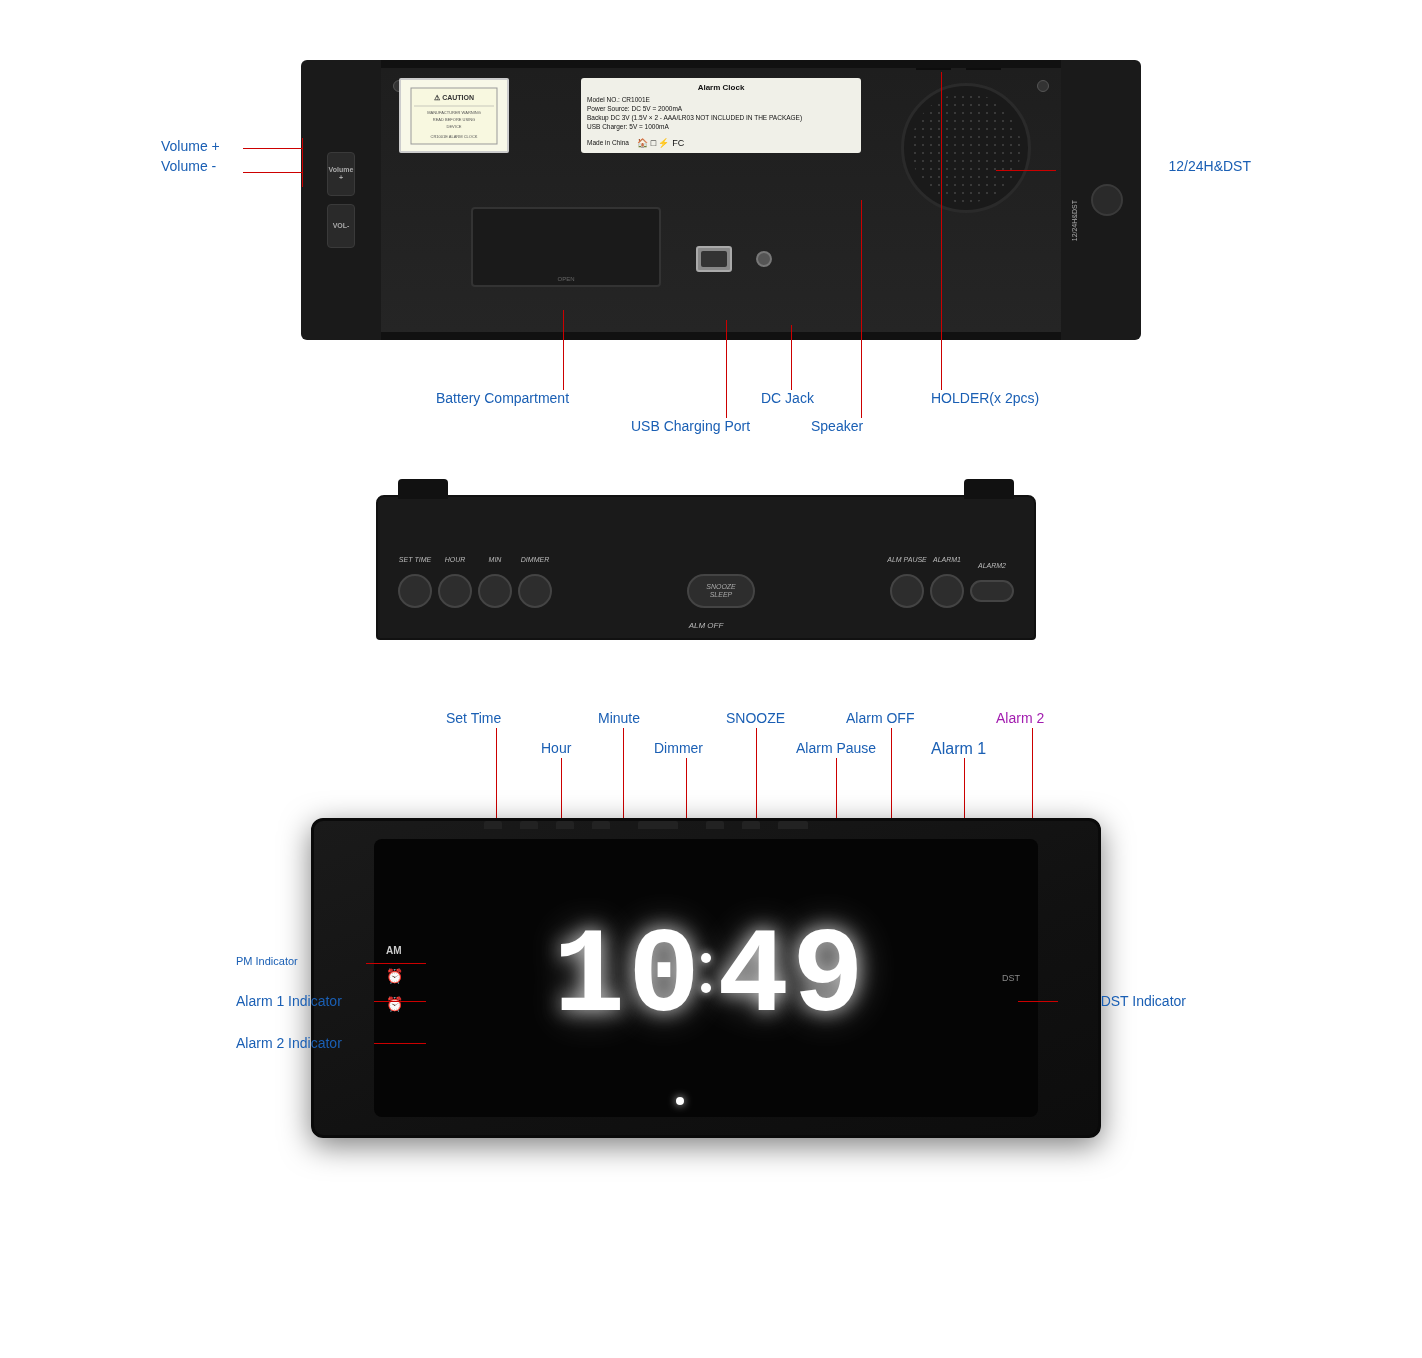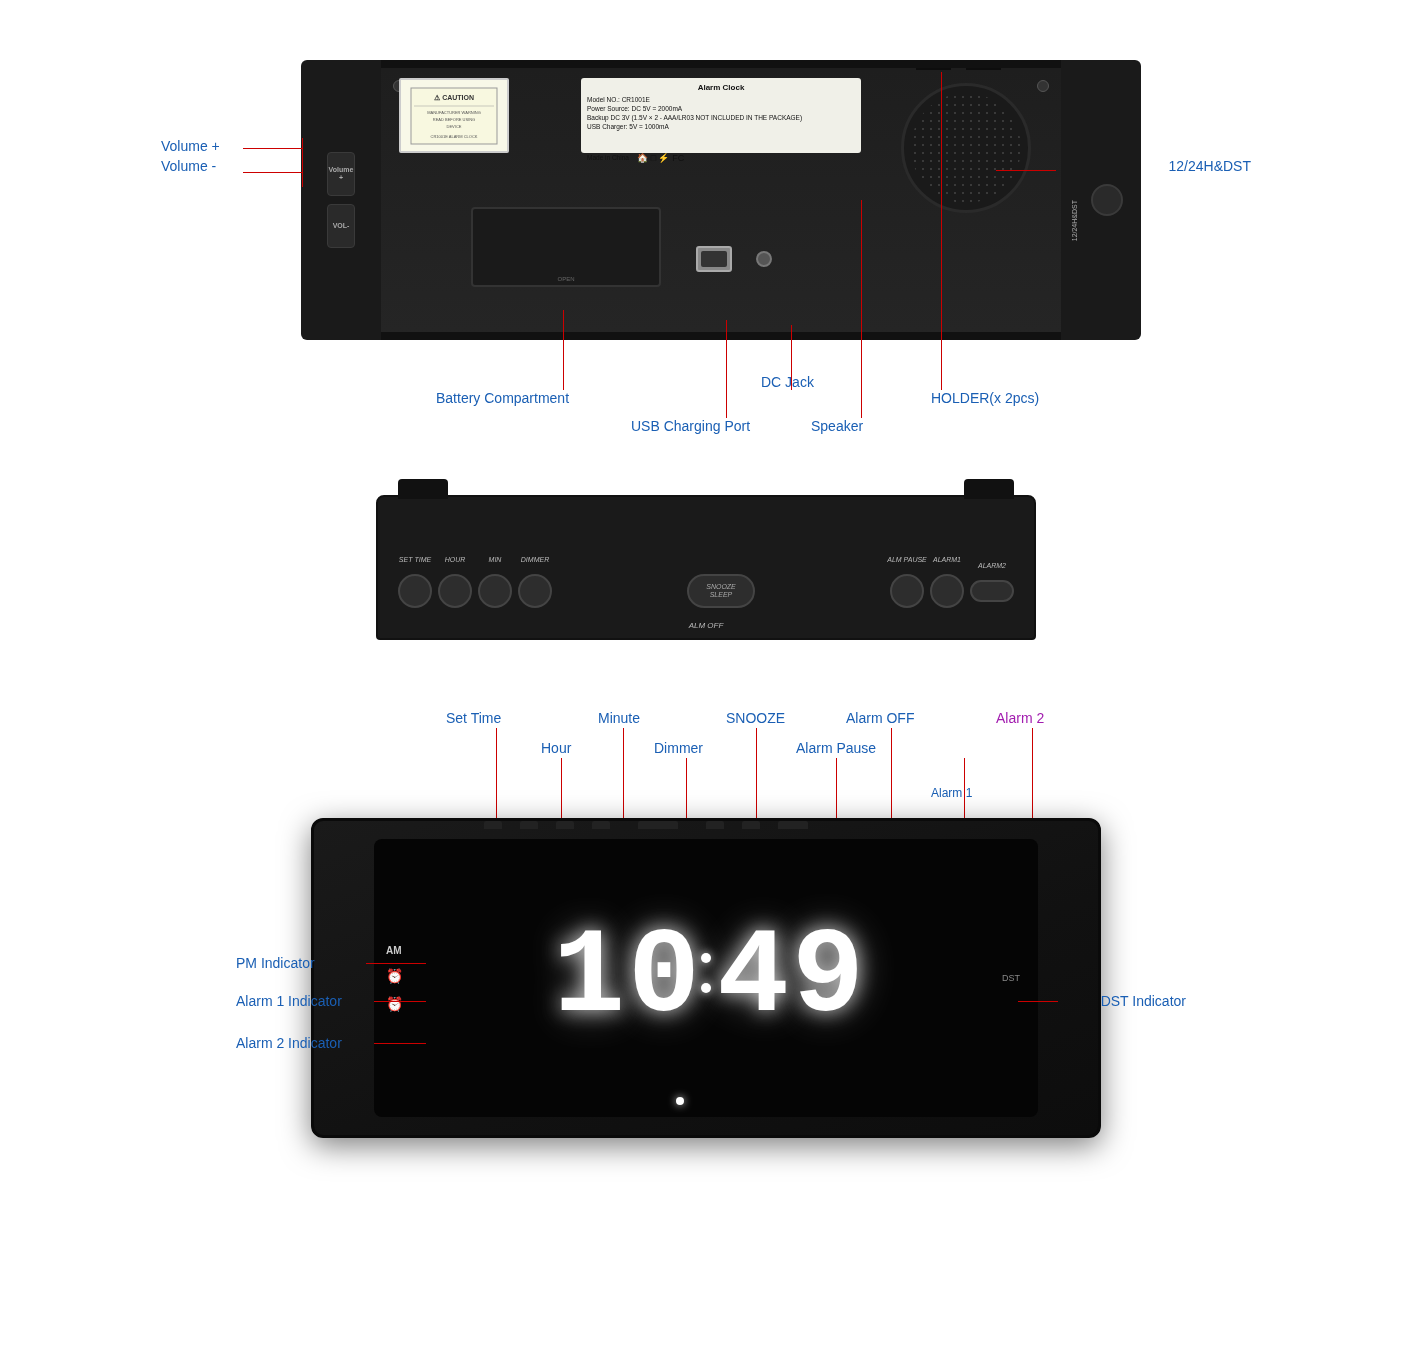--- a/index.html
+++ b/index.html
@@ -499,21 +499,21 @@
               <text x="45" y="52" text-anchor="middle" font-size="4" fill="#555">CR1001E ALARM CLOCK</text>
             </svg>
           </div>
 
           <div class="label-sticker">
             <div class="model-title">Alarm Clock</div>
             <div>Model NO.: CR1001E</div>
             <div>Power Source: DC 5V = 2000mA</div>
             <div>Backup DC 3V (1.5V × 2 - AAA/LR03 NOT INCLUDED IN THE PACKAGE)</div>
             <div>USB Charger: 5V = 1000mA</div>
-            <div style="display:flex; gap:8px; margin-top:20px; align-items:center;">
+            <div style="display:flex; gap:8px; margin-top:5px; align-items:center;">
               <span>Made in China</span>
               <span style="font-size:9px;">🏠 □ ⚡ FC</span>
             </div>
           </div>
 
           <div class="battery-compartment">
             <div style="width:100%;height:100%;background:#1a1a1a;border-radius:3px;position:relative;">
               <div style="position:absolute;bottom:3px;left:50%;transform:translateX(-50%);color:#666;font-size:6px;">OPEN</div>
             </div>
           </div>
@@ -555,21 +555,21 @@
     <div class="diagram-label" style="left:275px; top:360px;">
       <span>Battery Compartment</span>
     </div>
     <div style="position:absolute;left:402px;top:280px;width:1px;height:80px;background:#cc0000;"></div>
 
     <div class="diagram-label" style="left:470px; top:388px;">
       <span>USB Charging Port</span>
     </div>
     <div style="position:absolute;left:565px;top:290px;width:1px;height:98px;background:#cc0000;"></div>
 
-    <div class="diagram-label" style="left:600px; top:344px;">
+    <div class="diagram-label" style="left:600px; top:360px;">
       <span>DC Jack</span>
     </div>
     <div style="position:absolute;left:630px;top:295px;width:1px;height:65px;background:#cc0000;"></div>
 
     <div class="diagram-label" style="left:650px; top:388px;">
       <span>Speaker</span>
     </div>
     <div style="position:absolute;left:700px;top:170px;width:1px;height:218px;background:#cc0000;"></div>
 
     <div class="diagram-label" style="left:750px; top:360px;margin-left:20px;">
@@ -677,21 +677,21 @@
     <div style="position:absolute;left:418px;top:30px;color:#1a5fb4;font-size:14px;white-space:nowrap;">
       <span>Dimmer</span>
     </div>
     <div style="position:absolute;left:450px;top:48px;width:1px;height:60px;background:#cc0000;"></div>
 
     <div style="position:absolute;left:560px;top:30px;color:#1a5fb4;font-size:14px;white-space:nowrap;">
       <span>Alarm Pause</span>
     </div>
     <div style="position:absolute;left:600px;top:48px;width:1px;height:60px;background:#cc0000;"></div>
 
-    <div style="position:absolute;left:695px;top:30px;color:#1a5fb4;font-size:12px;white-space:nowrap;margin-top:46px;">
+    <div style="position:absolute;left:695px;top:30px;color:#1a5fb4;font-size:16px;white-space:nowrap;">
       <span>Alarm 1</span>
     </div>
     <div style="position:absolute;left:728px;top:48px;width:1px;height:60px;background:#cc0000;"></div>
 
     <div class="front-clock" style="position:absolute;top:108px;left:75px;width:790px;height:320px;">
 
       <div style="position:absolute;top:0;left:0;right:0;height:8px;display:flex;gap:18px;padding:0 170px;align-items:flex-start;">
         <div style="width:18px;height:8px;background:#222;border-radius:2px 2px 0 0;"></div>
         <div style="width:18px;height:8px;background:#222;border-radius:2px 2px 0 0;"></div>
         <div style="width:18px;height:8px;background:#222;border-radius:2px 2px 0 0;"></div>
@@ -724,21 +724,21 @@
           <span class="digit">4</span>
           <span class="digit">9</span>
         </div>
 
         <div class="dst-indicator-right">DST</div>
       </div>
 
       <div class="bottom-dot"></div>
     </div>
 
-    <div style="position:absolute;left:0px;top:245px;color:#1a5fb4;font-size:14px;white-space:nowrap;">
+    <div style="position:absolute;left:0px;top:245px;color:#1a5fb4;font-size:11px;white-space:nowrap;">
       <span>PM Indicator</span>
     </div>
     <div style="position:absolute;left:130px;top:253px;width:60px;height:1px;background:#cc0000;"></div>
 
     <div style="position:absolute;left:0px;top:283px;color:#1a5fb4;font-size:14px;white-space:nowrap;">
       <span>Alarm 1 Indicator</span>
     </div>
     <div style="position:absolute;left:138px;top:291px;width:52px;height:1px;background:#cc0000;"></div>
 
     <div style="position:absolute;left:0px;top:325px;color:#1a5fb4;font-size:14px;white-space:nowrap;">

